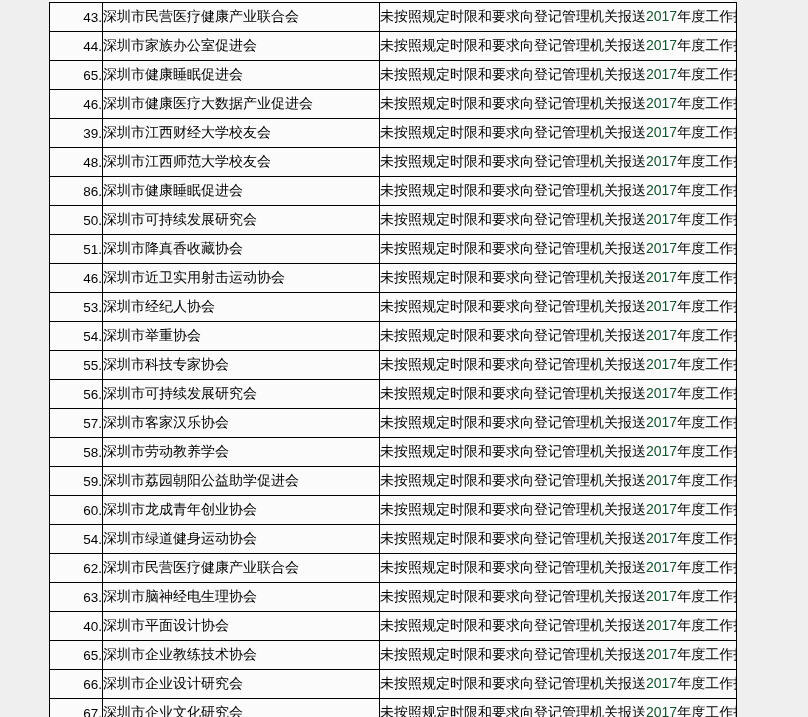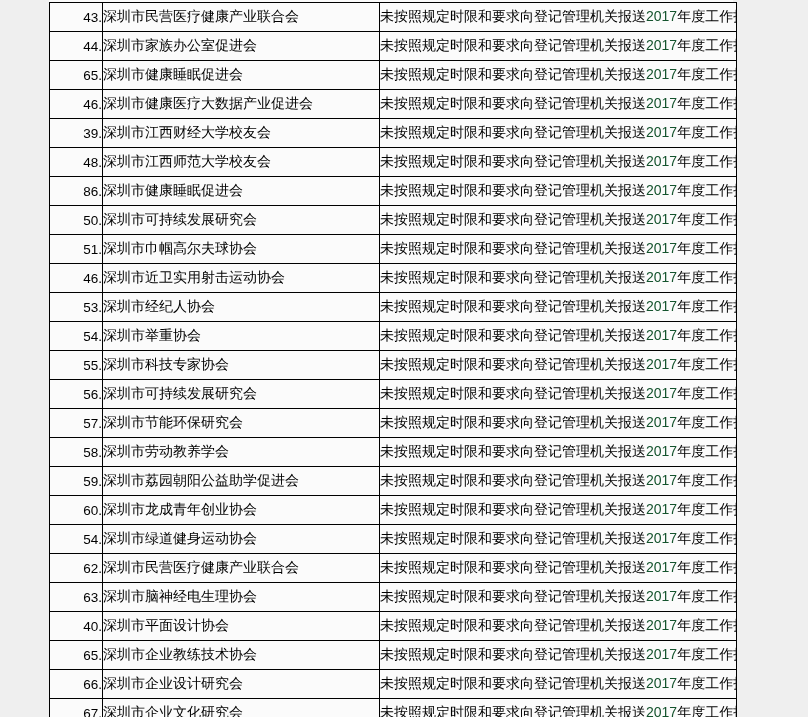--- a/index.html
+++ b/index.html
@@ -110,21 +110,21 @@
   </tr>
 
   <tr>
     <td class="col-num">50.</td>
     <td class="col-name">深圳市可持续发展研究会</td>
     <td class="col-reason"><span>未按照规定时限和要求向登记管理机关报送</span><span class="year">2017</span><span>年度工作报告</span></td>
   </tr>
 
   <tr>
     <td class="col-num">51.</td>
-    <td class="col-name">深圳市巾帼高尔夫球协会</td>
+    <td class="col-name">深圳市降真香收藏协会</td>
     <td class="col-reason"><span>未按照规定时限和要求向登记管理机关报送</span><span class="year">2017</span><span>年度工作报告</span></td>
   </tr>
 
   <tr>
     <td class="col-num">46.</td>
     <td class="col-name">深圳市近卫实用射击运动协会</td>
     <td class="col-reason"><span>未按照规定时限和要求向登记管理机关报送</span><span class="year">2017</span><span>年度工作报告</span></td>
   </tr>
 
   <tr>
@@ -146,21 +146,21 @@
   </tr>
 
   <tr>
     <td class="col-num">56.</td>
     <td class="col-name">深圳市可持续发展研究会</td>
     <td class="col-reason"><span>未按照规定时限和要求向登记管理机关报送</span><span class="year">2017</span><span>年度工作报告</span></td>
   </tr>
 
   <tr>
     <td class="col-num">57.</td>
-    <td class="col-name">深圳市节能环保研究会</td>
+    <td class="col-name">深圳市客家汉乐协会</td>
     <td class="col-reason"><span>未按照规定时限和要求向登记管理机关报送</span><span class="year">2017</span><span>年度工作报告</span></td>
   </tr>
 
   <tr>
     <td class="col-num">58.</td>
     <td class="col-name">深圳市劳动教养学会</td>
     <td class="col-reason"><span>未按照规定时限和要求向登记管理机关报送</span><span class="year">2017</span><span>年度工作报告</span></td>
   </tr>
 
   <tr>

